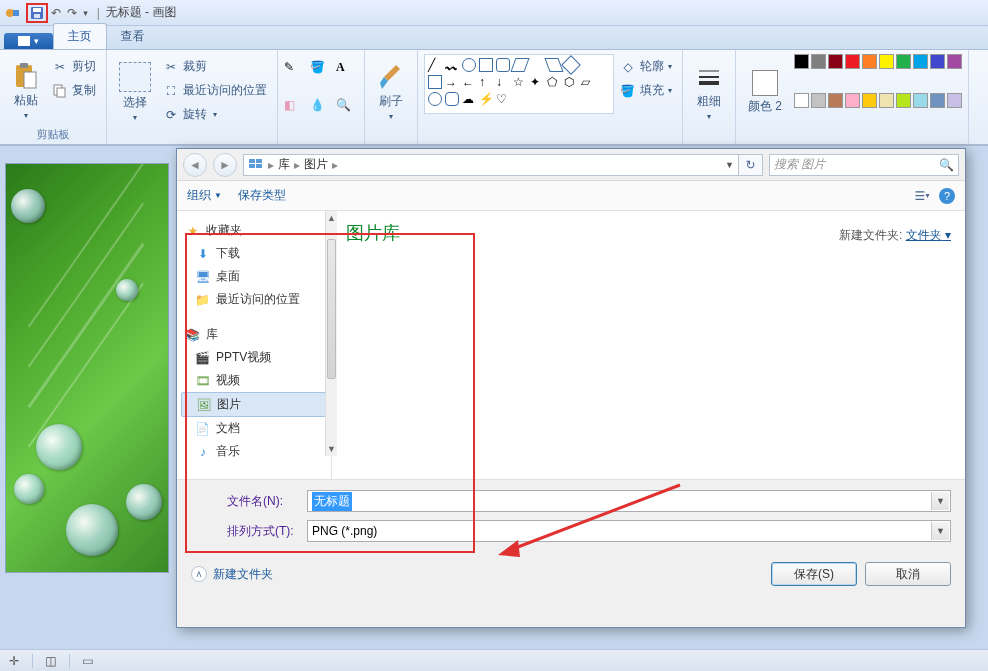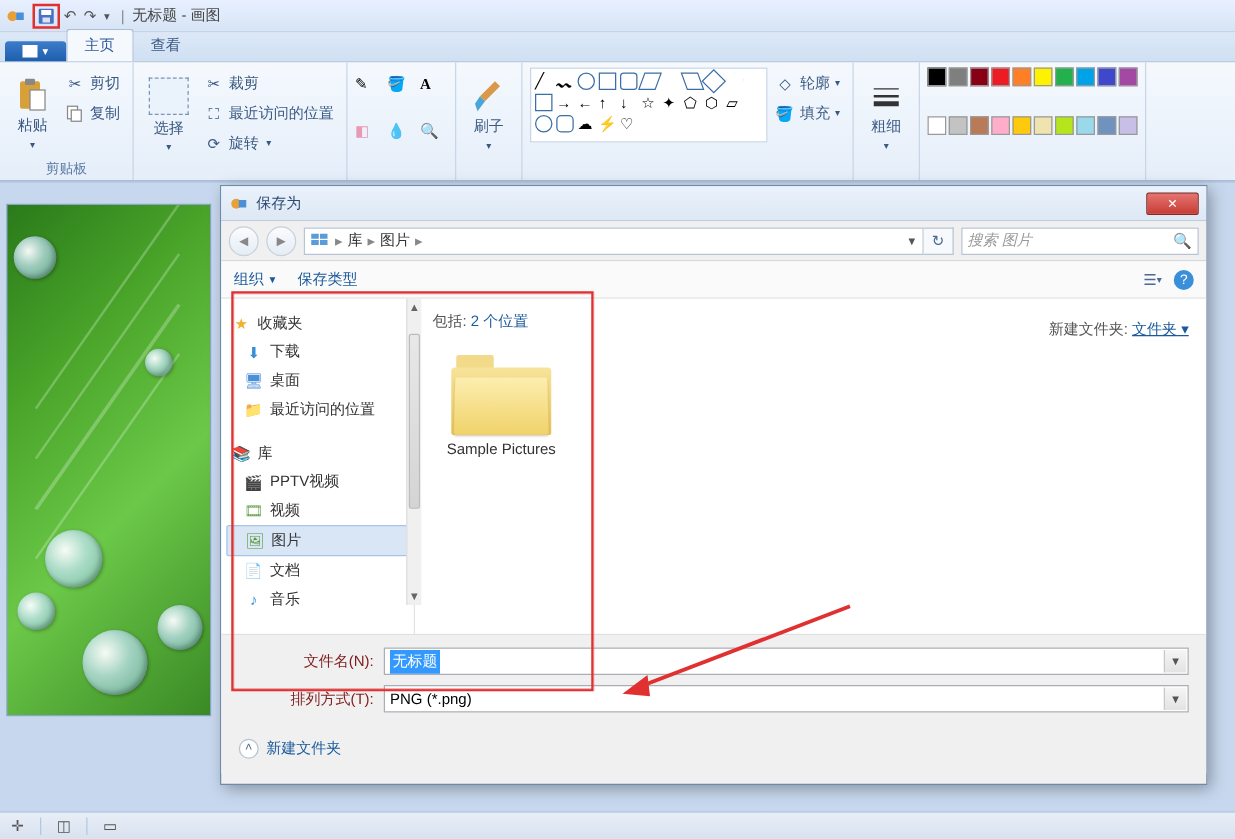--- a/index.html
+++ b/index.html
@@ -83,21 +83,21 @@
     .arrange a { color: #1a5a9c; }
     .folder-item { margin-top: 18px; display:inline-flex; flex-direction:column; align-items:center; width: 110px; }
     .folder-ico { width: 80px; height: 64px; position: relative; }
     .folder-back { position:absolute; bottom:0; width:80px; height:54px; background: linear-gradient(#f7e39a,#e8c458); border-radius: 3px 3px 2px 2px; }
     .folder-tab { position:absolute; top:0; left:4px; width:30px; height:12px; background:#f2da8a; border-radius:2px 2px 0 0; }
     .folder-front { position:absolute; bottom:0; left:2px; width:76px; height:48px; background: linear-gradient(#fdeeb0,#f0d26a); border-radius:2px; transform: perspective(200px) rotateX(8deg); transform-origin: bottom; box-shadow: 0 1px 2px rgba(0,0,0,0.2); }
     .folder-label { font-size: 12px; color: #333; margin-top: 4px; text-align:center; }
     
     .dlg-fields { padding: 10px 14px 6px 50px; background: #f0f0f0; border-top: 1px solid #e0e0e0; }
     .field-row { display: flex; align-items: center; margin-bottom: 8px; }
-    .field-label { width: 80px; text-align: right; padding-right: 8px; color: #7f1d1d; font-size: 12px; }
+    .field-label { width: 80px; padding-right: 8px; color: #4c1d95; font-size: 12px; }
     .field-input { flex: 1; height: 22px; border: 1px solid #abadb3; background: #fff; padding: 0 4px; font-size: 12px; display:flex; align-items:center; position:relative; }
     .field-input .dd { position:absolute; right:1px; top:1px; bottom:1px; width:18px; background: linear-gradient(#f5f5f5,#e3e3e3); border-left:1px solid #c8c8c8; display:flex; align-items:center; justify-content:center; color:#555; font-size:9px; }
     
     .dlg-footer { display: flex; align-items: center; padding: 6px 14px 12px; background: #f0f0f0; }
     .hide-folders { display: flex; align-items: center; gap: 6px; color: #1a5a9c; font-size: 12px; }
     .hide-folders .chev { width:16px; height:16px; border:1px solid #b8c4d2; border-radius:8px; background:#fff; display:flex; align-items:center; justify-content:center; font-size:10px; color:#4a6a92; }
     .dlg-buttons { margin-left: auto; display: flex; gap: 8px; }
     .dlg-btn { min-width: 86px; height: 24px; border: 1px solid #8a9aad; background: linear-gradient(#fdfdfd, #e8e8e8); border-radius: 3px; font-size: 12px; color: #333; display:flex; align-items:center; justify-content:center; }
     .dlg-btn.primary { border-color: #3c7fb1; box-shadow: 0 0 0 1px #b6d5ef inset; }
     
@@ -290,20 +290,24 @@
           </span>
         <span>粗细</span>
         <span style="font-size:8px;">▾</span>
       </div>
     </div>
     <div class="group-label">&nbsp;</div>
   </div>
 
   <div class="group">
     <div class="group-body" style="gap:6px;">
+      <div class="big-btn">
+        <div class="color-box" style="background:#fff;"></div>
+        <span>颜色 2</span>
+      </div>
       <div class="palette" id="palette">
           <span style="background: rgb(0, 0, 0);"></span>
           <span style="background: rgb(127, 127, 127);"></span>
           <span style="background: rgb(136, 0, 21);"></span>
           <span style="background: rgb(237, 28, 36);"></span>
           <span style="background: rgb(255, 127, 39);"></span>
           <span style="background: rgb(255, 242, 0);"></span>
           <span style="background: rgb(34, 177, 76);"></span>
           <span style="background: rgb(0, 162, 232);"></span>
           <span style="background: rgb(63, 72, 204);"></span>
@@ -341,30 +345,20 @@
 
 <div class="status-bar">
   <span class="tool-ico">✛</span>
   <span class="seg"></span>
   <span class="tool-ico">◫</span>
   <span class="seg"></span>
   <span class="tool-ico">▭</span>
 </div>
 
 <div class="dialog">
-  <div class="dlg-title">
-    <span class="ico"><svg viewBox="0 0 16 16">
-          <circle cx="6" cy="8" r="4" fill="#e8a03a"></circle>
-          <rect x="8" y="5" width="6" height="6" fill="#4a8fd8"></rect>
-        </svg></span>
-    <span class="dlg-title-text">保存为</span>
-    <div class="close-btn">
-        <span>✕</span>
-      </div>
-  </div>
 
   <div class="dlg-nav">
     <div class="nav-btn">
         <span style="font-size:12px;">◄</span>
       </div>
     <div class="nav-btn">
         <span style="font-size:12px;">►</span>
       </div>
     <div style="display:flex;flex:1;">
       <div class="addr-bar">
@@ -450,33 +444,23 @@
         </div>
     </div>
     <div class="tree-scroll">
       <div class="arr">▲</div>
         <div class="thumb"></div>
         <div style="flex:1"></div>
         <div class="arr">▼</div>
     </div>
 
     <div class="content">
-      <div class="lib-sub">
-        <span>包括: </span><a href="#">2 个位置</a>
-      </div>
+      <div class="lib-title">图片库</div>
       <div class="arrange">
         <span>新建文件夹: </span><a href="#"><span>文件夹</span> ▾</a>
-      </div>
-      <div class="folder-item">
-        <div class="folder-ico">
-          <div class="folder-tab"></div>
-            <div class="folder-back"></div>
-            <div class="folder-front"></div>
-        </div>
-        <div class="folder-label">Sample Pictures</div>
       </div>
     </div>
   </div>
 
   <div class="dlg-fields">
     <div class="field-row">
       <div class="field-label">文件名(N):</div>
       <div class="field-input">
         <span style="background:#3399ff;color:#fff;padding:1px 2px;">无标题</span>
         <div class="dd">▼</div>
@@ -489,20 +473,24 @@
         <div class="dd">▼</div>
       </div>
     </div>
   </div>
 
   <div class="dlg-footer">
     <div class="hide-folders">
       <span class="chev">˄</span>
       <span>新建文件夹</span>
     </div>
+    <div class="dlg-buttons">
+      <div class="dlg-btn primary">保存(S)</div>
+      <div class="dlg-btn">取消</div>
+    </div>
   </div>
 </div>
 
 <div class="anno-box anno1"></div>
 <svg class="arrow" viewBox="0 0 200 90">
   <line x1="190" y1="10" x2="20" y2="75" stroke="#e03030" stroke-width="3"></line>
   <polygon points="8,80 28,65 30,82" fill="#e03030"></polygon>
 </svg>
 
 </body></html>

